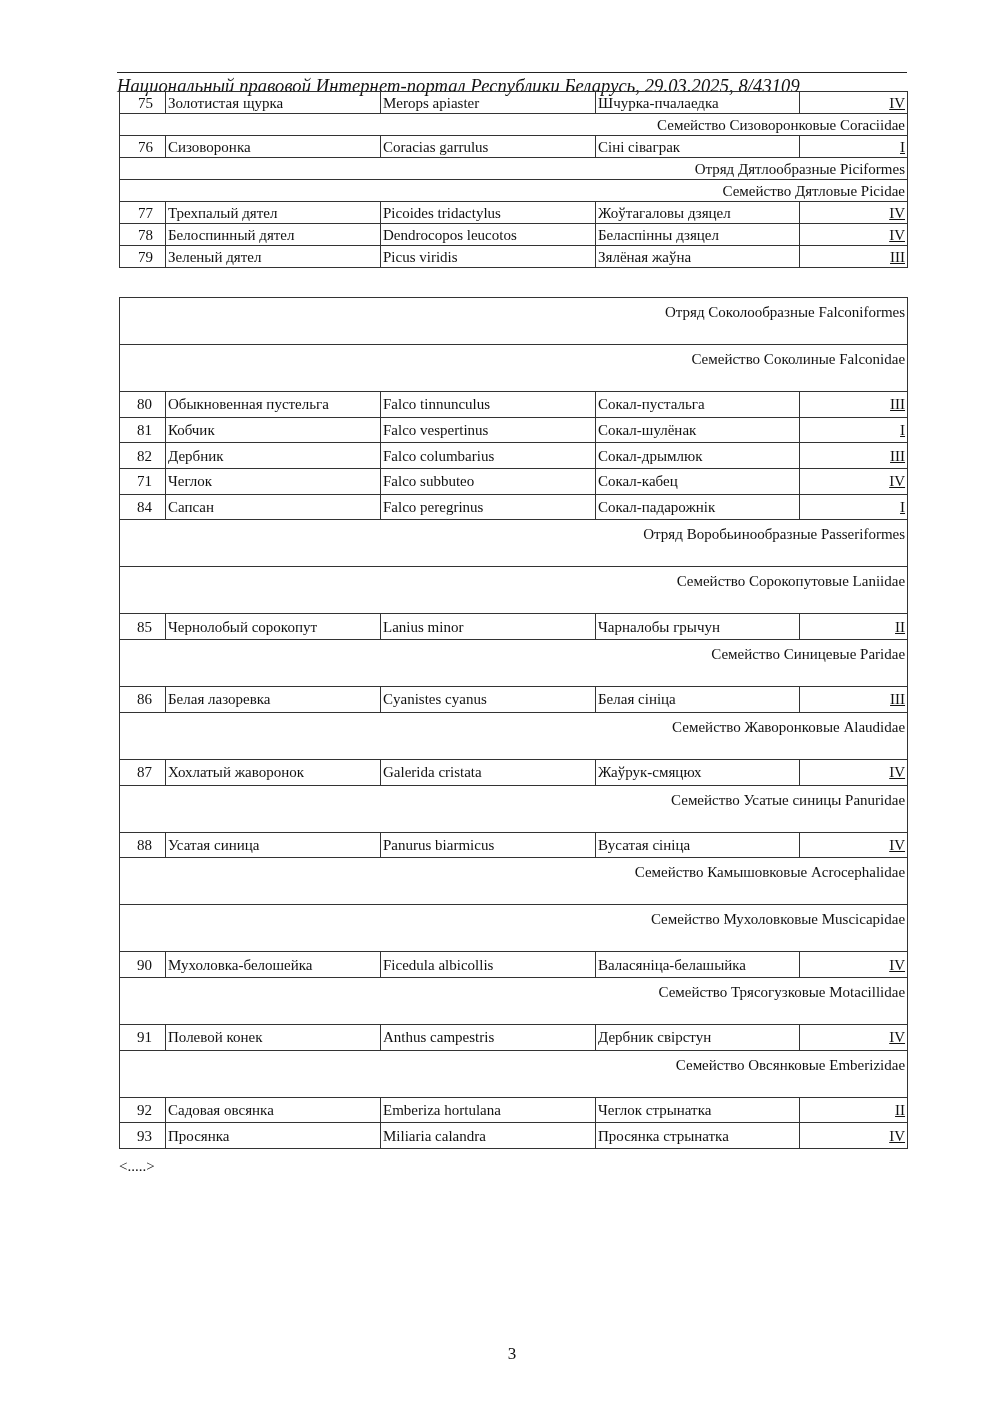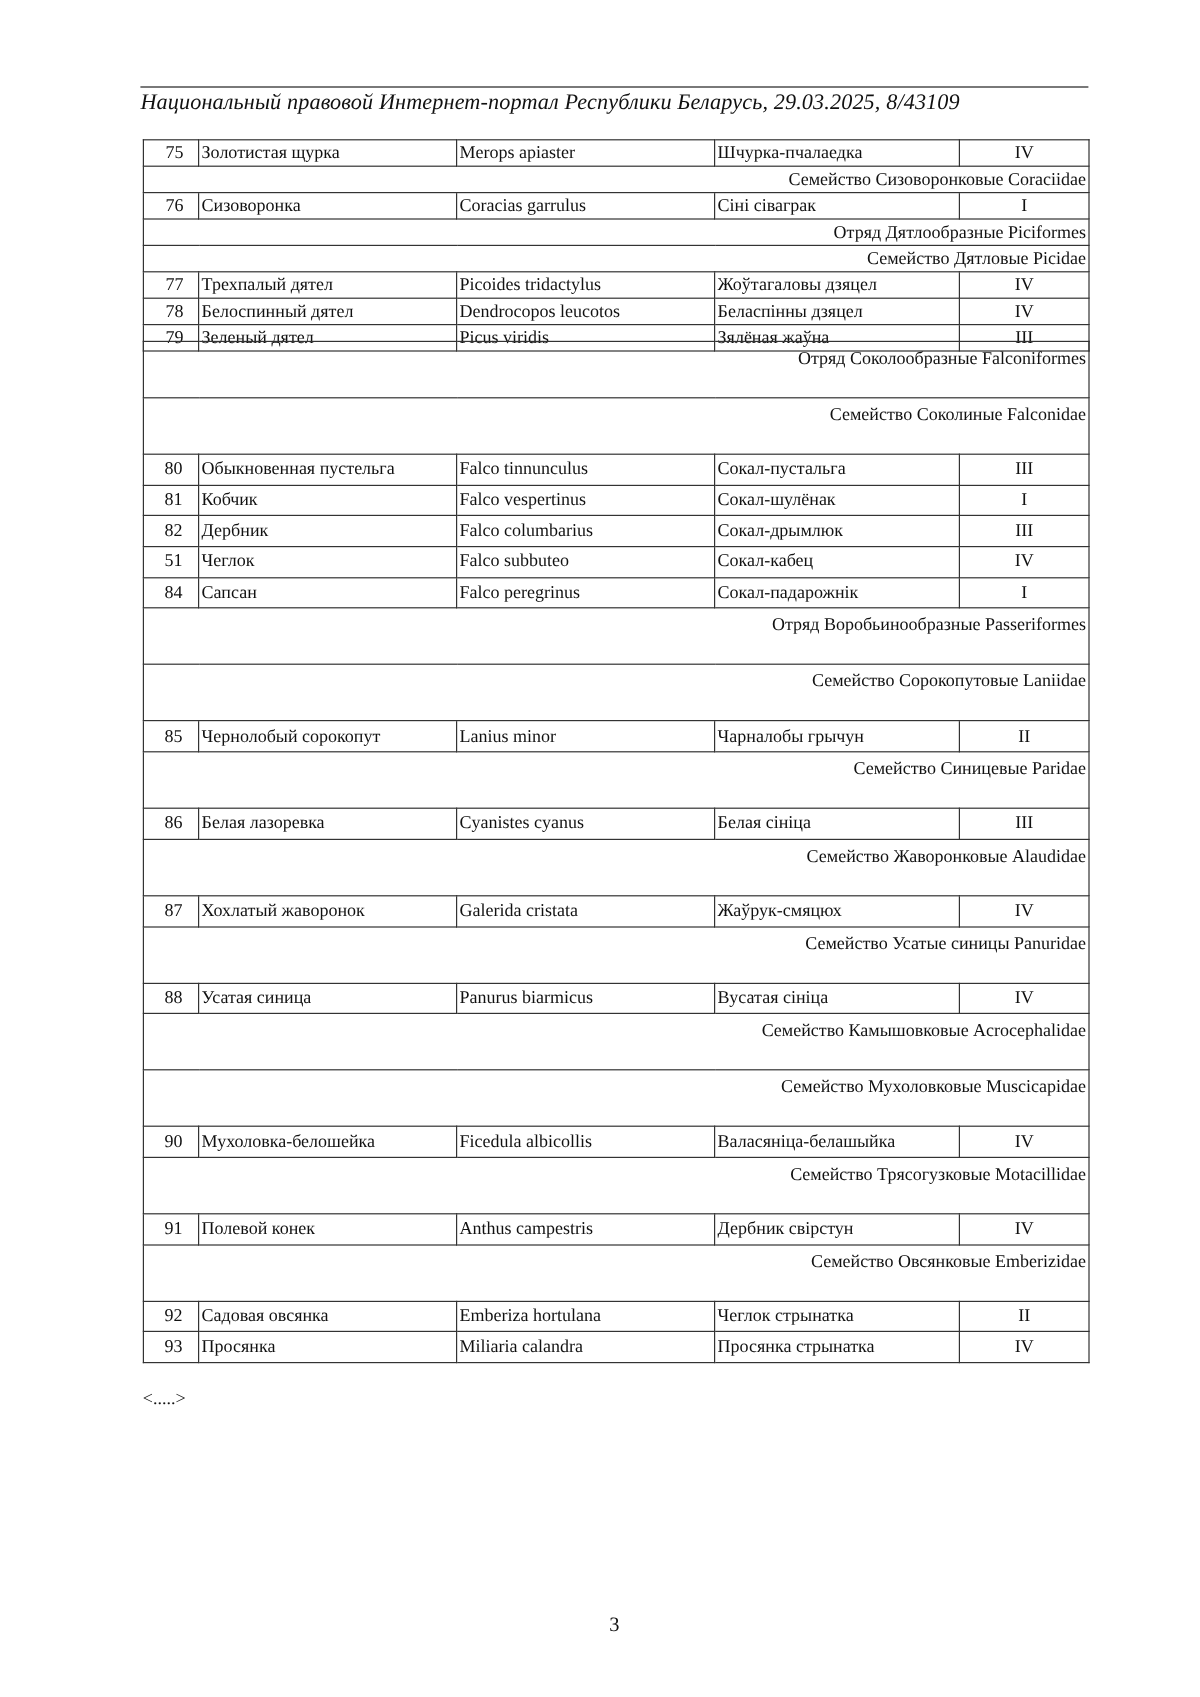--- a/index.html
+++ b/index.html
@@ -9,26 +9,26 @@
     .header-text { position: absolute; left: 117px; top: 75px; width: 790px; 
       font-style: italic; font-size: 18.5px; line-height: 22px; letter-spacing: 0.1px; }
     table.doc { position: absolute; left: 119px; border-collapse: collapse; table-layout: fixed; width: 788px; font-size: 15px; }
     table.doc td { border: 1px solid #333; padding: 0 2px; white-space: nowrap; overflow: hidden; vertical-align: middle; }
     table.doc col.c-num { width: 46px; }
     table.doc col.c-ru { width: 215px; }
     table.doc col.c-lat { width: 215px; }
     table.doc col.c-by { width: 204px; }
     table.doc col.c-cat { width: 108px; }
     td.num { text-align: right; padding-right: 12px !important; }
-    td.cat { text-align: center; }
+    td.cat { text-align: right; text-decoration: underline; }
     td.group { text-align: right; }
-    #table1 { top: 116px; }
+    #table1 { top: 91px; }
     #table1 tr { height: 22px; }
     #table1 td { line-height: 20px; }
-    #table2 { top: 284px; }
+    #table2 { top: 297px; }
     #table2 tr.row { height: 25.7px; }
     #table2 tr.group-tall td { height: 42px; vertical-align: top; padding-top: 4px; }
     #table2 td { line-height: 20px; }
     #table2 td.num { padding-right: 13px !important; }
     .ellipsis { position: absolute; left: 119px; top: 1158px; font-size: 15px; }
     .page-num { position: absolute; left: 0; width: 1024px; top: 1344px; text-align: center; font-size: 17px; }
   </style>
 </head>
 <body>
 
@@ -121,21 +121,21 @@
         <td class="cat">I</td>
       </tr>
       <tr class="row">
         <td class="num">82</td>
         <td>Дербник</td>
         <td>Falco columbarius</td>
         <td>Сокал-дрымлюк</td>
         <td class="cat">III</td>
       </tr>
       <tr class="row">
-        <td class="num">51</td>
+        <td class="num">71</td>
         <td>Чеглок</td>
         <td>Falco subbuteo</td>
         <td>Сокал-кабец</td>
         <td class="cat">IV</td>
       </tr>
       <tr class="row">
         <td class="num">84</td>
         <td>Сапсан</td>
         <td>Falco peregrinus</td>
         <td>Сокал-падарожнік</td>

